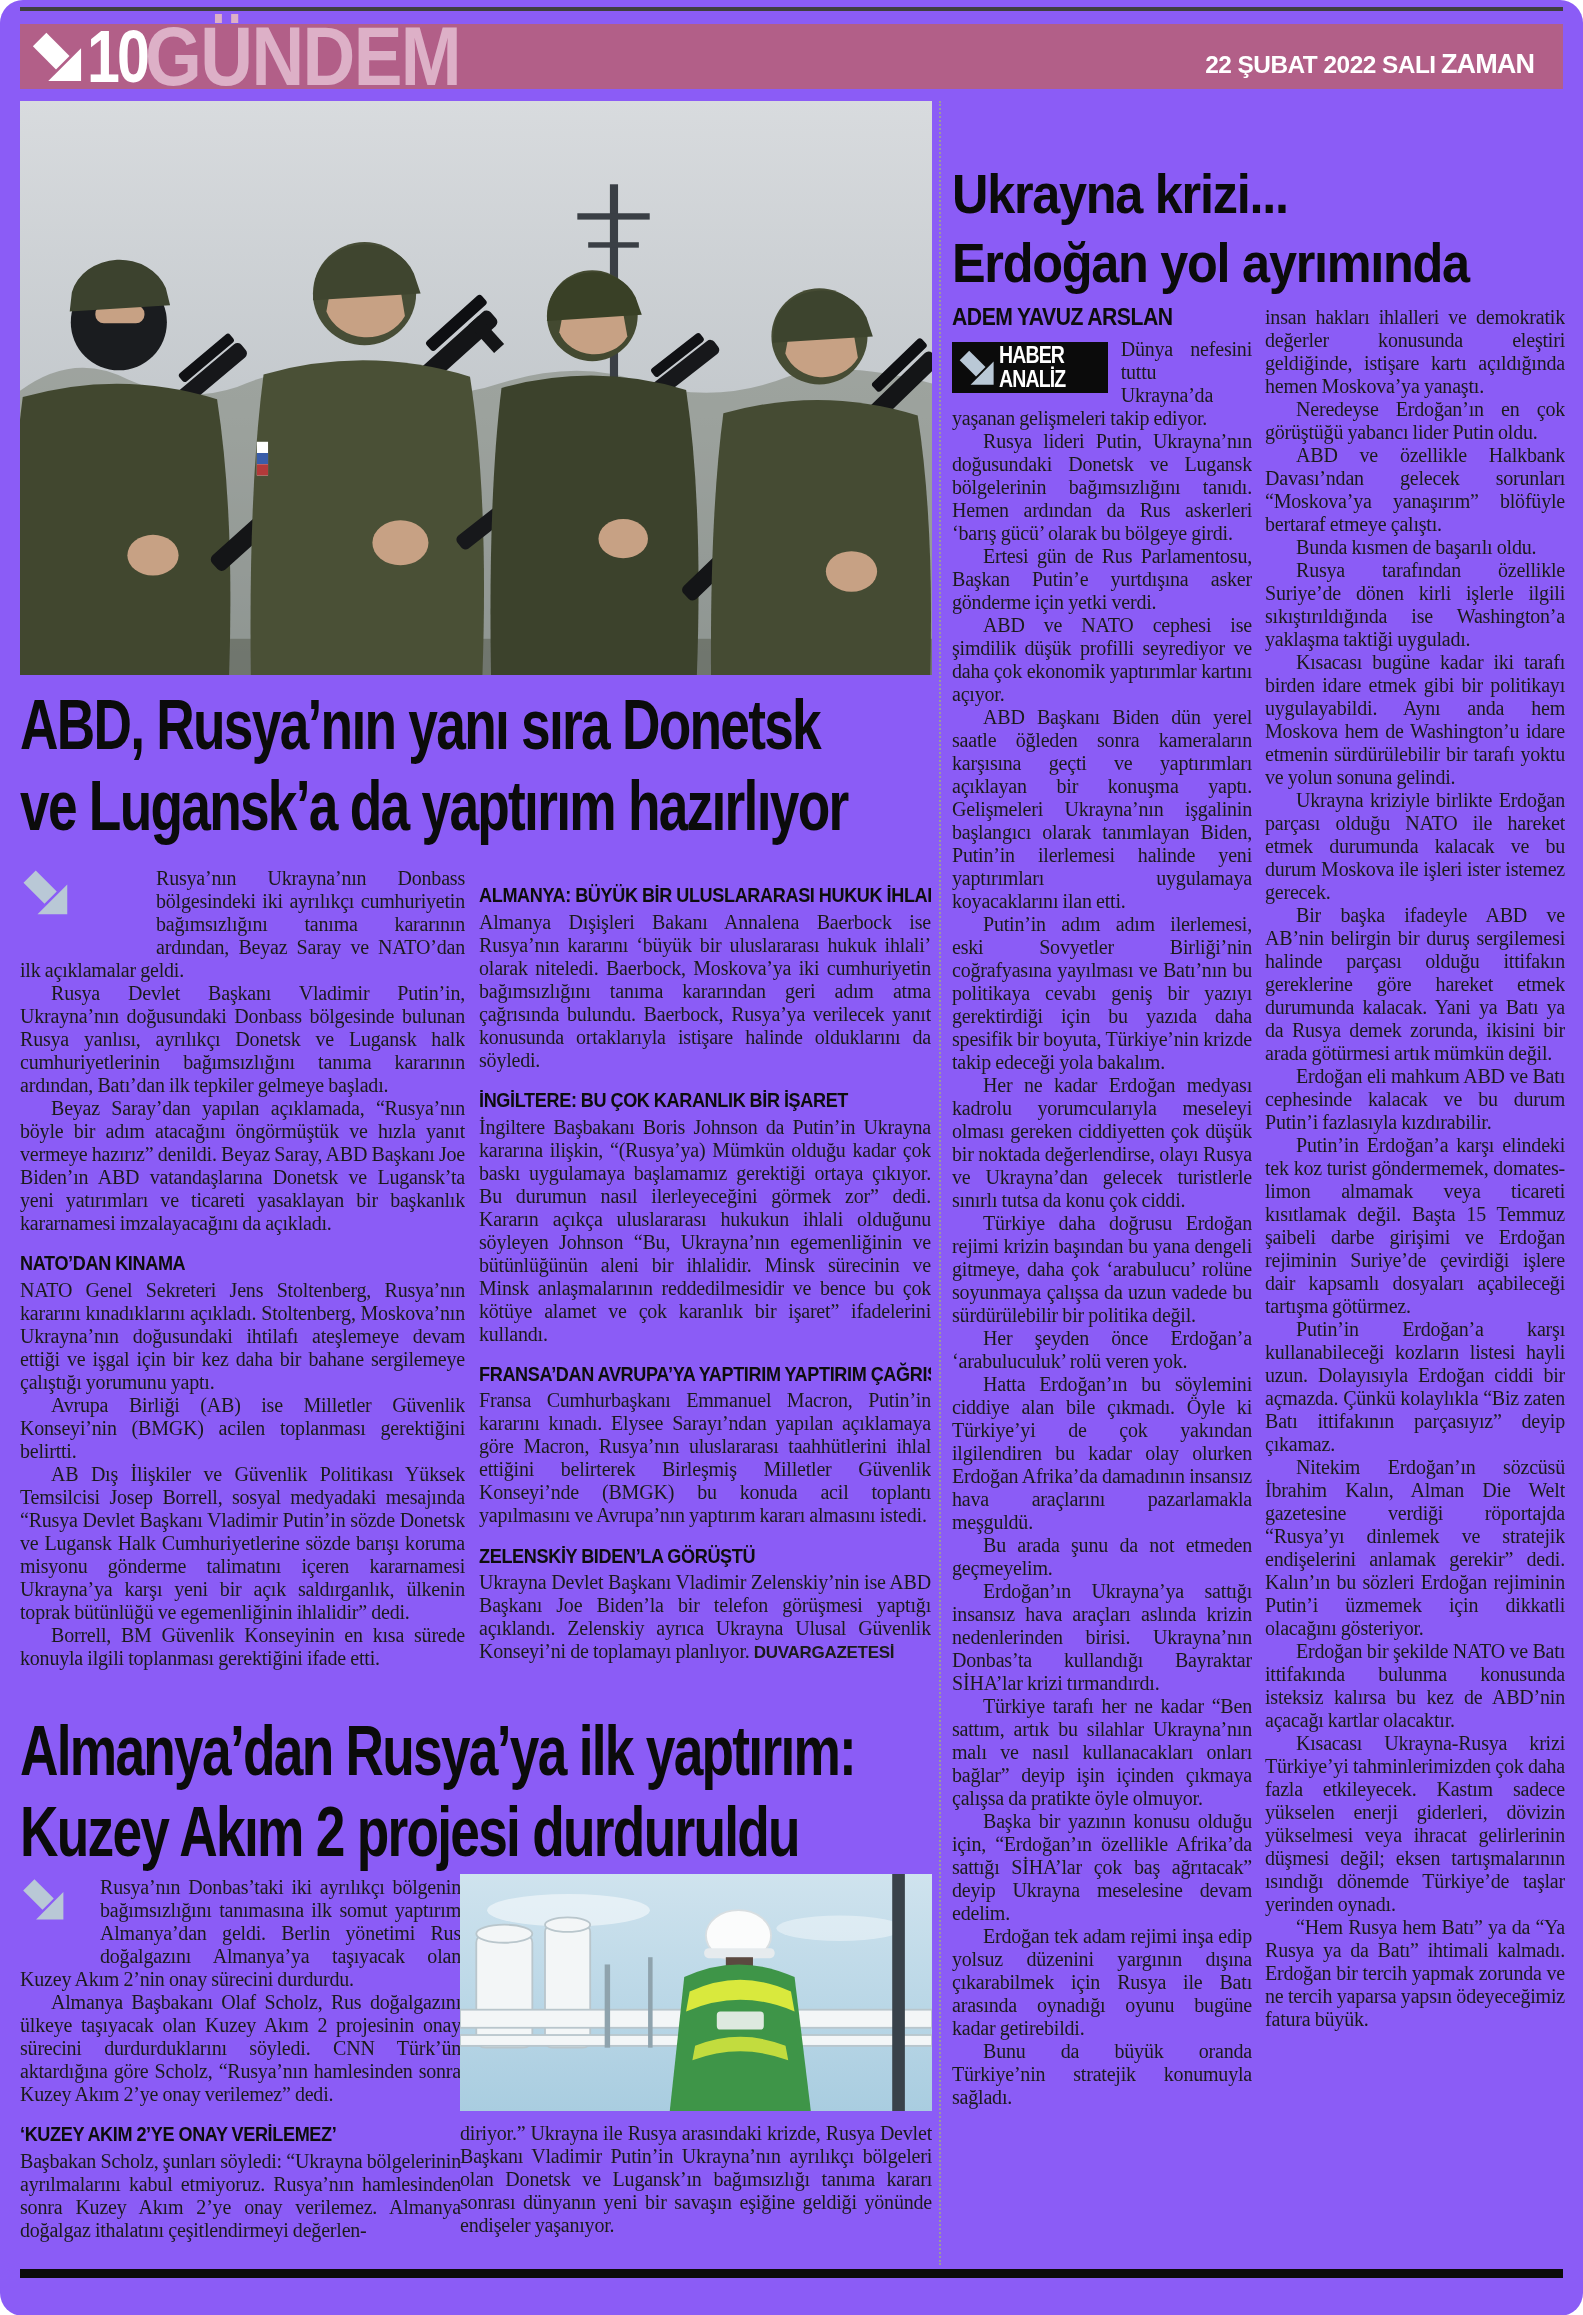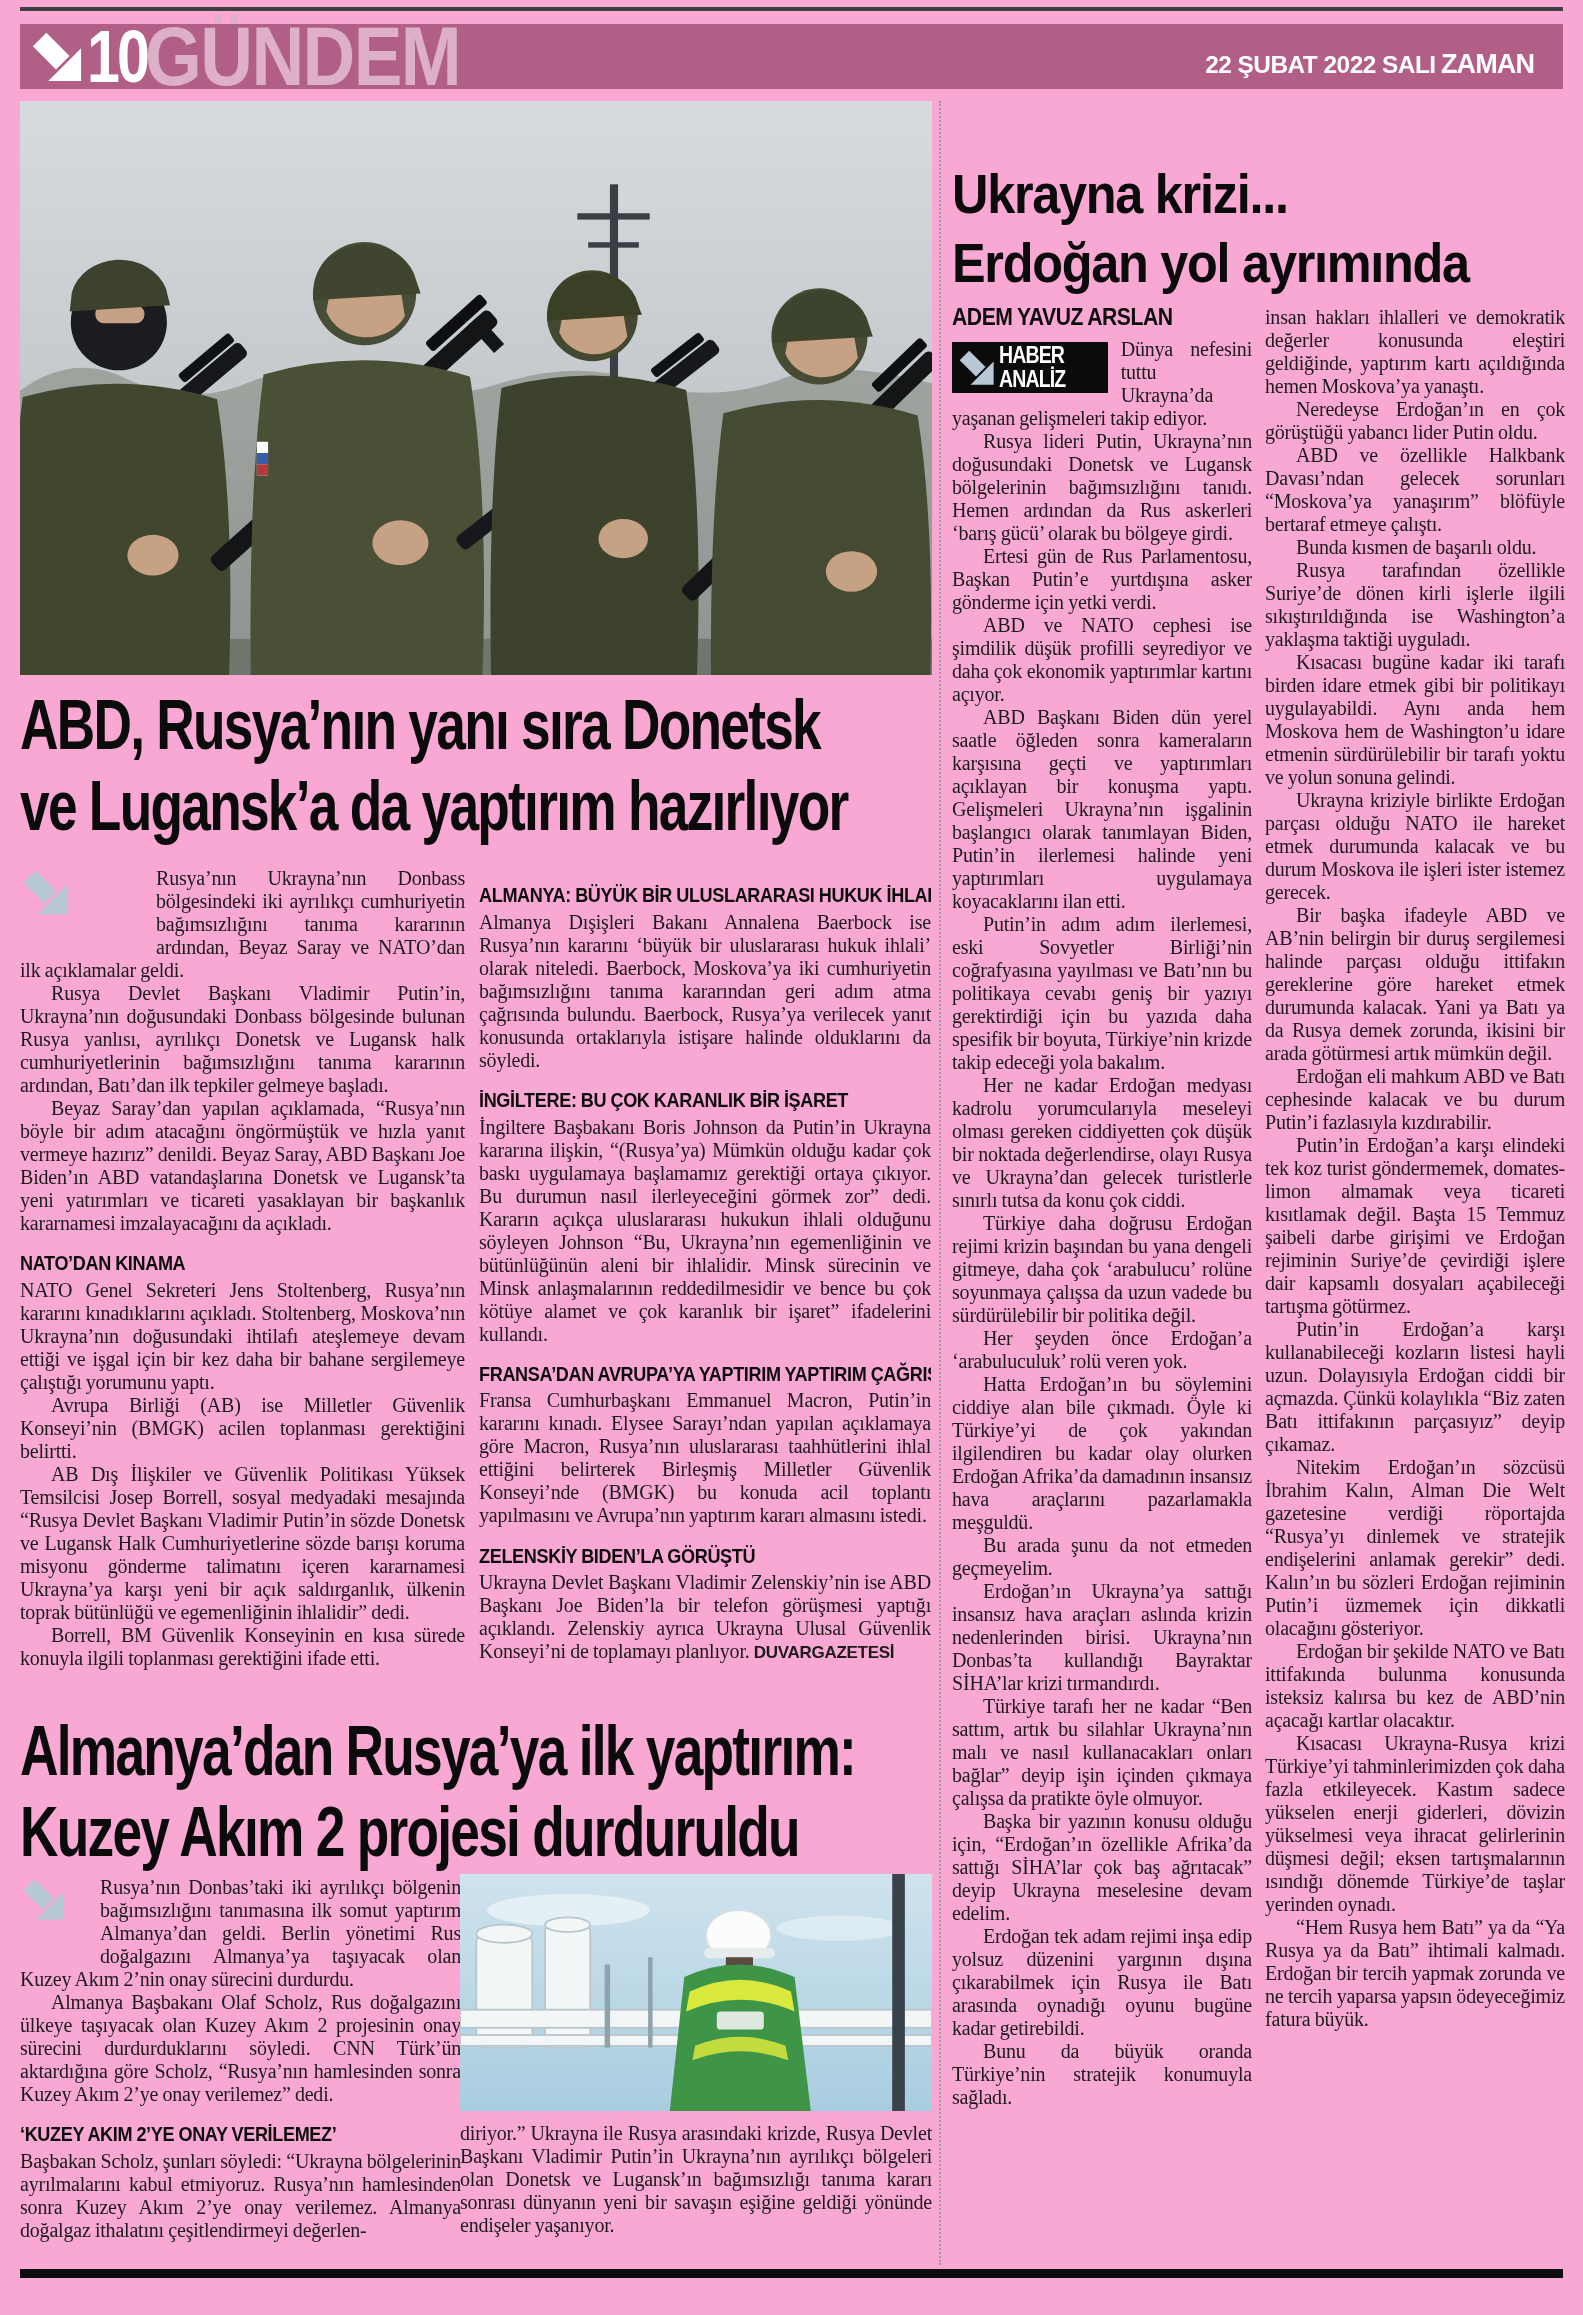--- a/index.html
+++ b/index.html
@@ -1,17 +1,17 @@
 <!DOCTYPE html>
 <html lang="tr" style="font-size:14.5px"><head>
 <meta charset="utf-8">
 <style>
   html,body{margin:0;padding:0;background:#ffffff;}
-  .page{position:relative;width:1583px;height:2316px;background:#f9a8d4;overflow:hidden;
-        font-family:"Liberation Serif",serif;color:#1b1b1b;}
+  .page{position:relative;width:1583px;height:2316px;background:#8b5cf6;overflow:hidden;
+        font-family:"Liberation Serif",serif;color:#1b1b1b;border-radius:23px;}
   .abs{position:absolute;}
 
   
   .top-rule{left:20px;top:7.2px;width:1543px;height:3.6px;background:#3f3f3f;}
   .band{left:20px;top:23.5px;width:1543px;height:65px;background:#b25f88;display:flex;align-items:center;overflow:visible;}
   .band-logo{margin-left:9px;width:54px;height:54px;flex:0 0 auto;}
   .pagenum{color:#fff;font-family:"Liberation Sans",sans-serif;font-weight:800;font-size:74px;
            letter-spacing:-3.6px;line-height:65px;transform:scaleX(.8);transform-origin:0 50%;margin-left:3.6px;}
   .sectionword{color:#ddb0c7;font-family:"Liberation Sans",sans-serif;font-weight:800;font-size:83px;
            letter-spacing:-1.8px;line-height:65px;transform:scaleX(.88);transform-origin:0 50%;white-space:nowrap;margin-left:-16.3px;}
@@ -276,21 +276,21 @@
       <p class="para">Her şeyden önce Erdoğan’a ‘arabuluculuk’ rolü veren yok.</p>
       <p class="para">Hatta Erdoğan’ın bu söylemini ciddiye alan bile çıkmadı. Öyle ki Türkiye’yi de çok yakından ilgilendiren bu kadar olay olurken Erdoğan Afrika’da damadının insansız hava araçlarını pazarlamakla meşguldü.</p>
       <p class="para">Bu arada şunu da not etmeden geçmeyelim.</p>
       <p class="para">Erdoğan’ın Ukrayna’ya sattığı insansız hava araçları aslında krizin nedenlerinden birisi. Ukrayna’nın Donbas’ta kullandığı Bayraktar SİHA’lar krizi tırmandırdı.</p>
       <p class="para">Türkiye tarafı her ne kadar “Ben sattım, artık bu silahlar Ukrayna’nın malı ve nasıl kullanacakları onları bağlar” deyip işin içinden çıkmaya çalışsa da pratikte öyle olmuyor.</p>
       <p class="para">Başka bir yazının konusu olduğu için, “Erdoğan’ın özellikle Afrika’da sattığı SİHA’lar çok baş ağrıtacak” deyip Ukrayna meselesine devam edelim.</p>
       <p class="para">Erdoğan tek adam rejimi inşa edip yolsuz düzenini yargının dışına çıkarabilmek için Rusya ile Batı arasında oynadığı oyunu bugüne kadar getirebildi.</p>
       <p class="para">Bunu da büyük oranda Türkiye’nin stratejik konumuyla sağladı.</p>
     </div>
   <div class="abs body-col anc2">
-      <p class="para flush">insan hakları ihlalleri ve demokratik değerler konusunda eleştiri geldiğinde, yaptırım kartı açıldığında hemen Moskova’ya yanaştı.</p>
+      <p class="para flush">insan hakları ihlalleri ve demokratik değerler konusunda eleştiri geldiğinde, istişare kartı açıldığında hemen Moskova’ya yanaştı.</p>
       <p class="para">Neredeyse Erdoğan’ın en çok görüştüğü yabancı lider Putin oldu.</p>
       <p class="para">ABD ve özellikle Halkbank Davası’ndan gelecek sorunları “Moskova’ya yanaşırım” blöfüyle bertaraf etmeye çalıştı.</p>
       <p class="para">Bunda kısmen de başarılı oldu.</p>
       <p class="para">Rusya tarafından özellikle Suriye’de dönen kirli işlerle ilgili sıkıştırıldığında ise Washington’a yaklaşma taktiği uyguladı.</p>
       <p class="para">Kısacası bugüne kadar iki tarafı birden idare etmek gibi bir politikayı uygulayabildi. Aynı anda hem Moskova hem de Washington’u idare etmenin sürdürülebilir bir tarafı yoktu ve yolun sonuna gelindi.</p>
       <p class="para">Ukrayna kriziyle birlikte Erdoğan parçası olduğu NATO ile hareket etmek durumunda kalacak ve bu durum Moskova ile işleri ister istemez gerecek.</p>
       <p class="para">Bir başka ifadeyle ABD ve AB’nin belirgin bir duruş sergilemesi halinde parçası olduğu ittifakın gereklerine göre hareket etmek durumunda kalacak. Yani ya Batı ya da Rusya demek zorunda, ikisini bir arada götürmesi artık mümkün değil.</p>
       <p class="para">Erdoğan eli mahkum ABD ve Batı cephesinde kalacak ve bu durum Putin’i fazlasıyla kızdırabilir.</p>
       <p class="para">Putin’in Erdoğan’a karşı elindeki tek koz turist göndermemek, domates-limon almamak veya ticareti kısıtlamak değil. Başta 15 Temmuz şaibeli darbe girişimi ve Erdoğan rejiminin Suriye’de çevirdiği işlere dair kapsamlı dosyaları açabileceği tartışma götürmez.</p>
       <p class="para">Putin’in Erdoğan’a karşı kullanabileceği kozların listesi hayli uzun. Dolayısıyla Erdoğan ciddi bir açmazda. Çünkü kolaylıkla “Biz zaten Batı ittifakının parçasıyız” deyip çıkamaz.</p>

